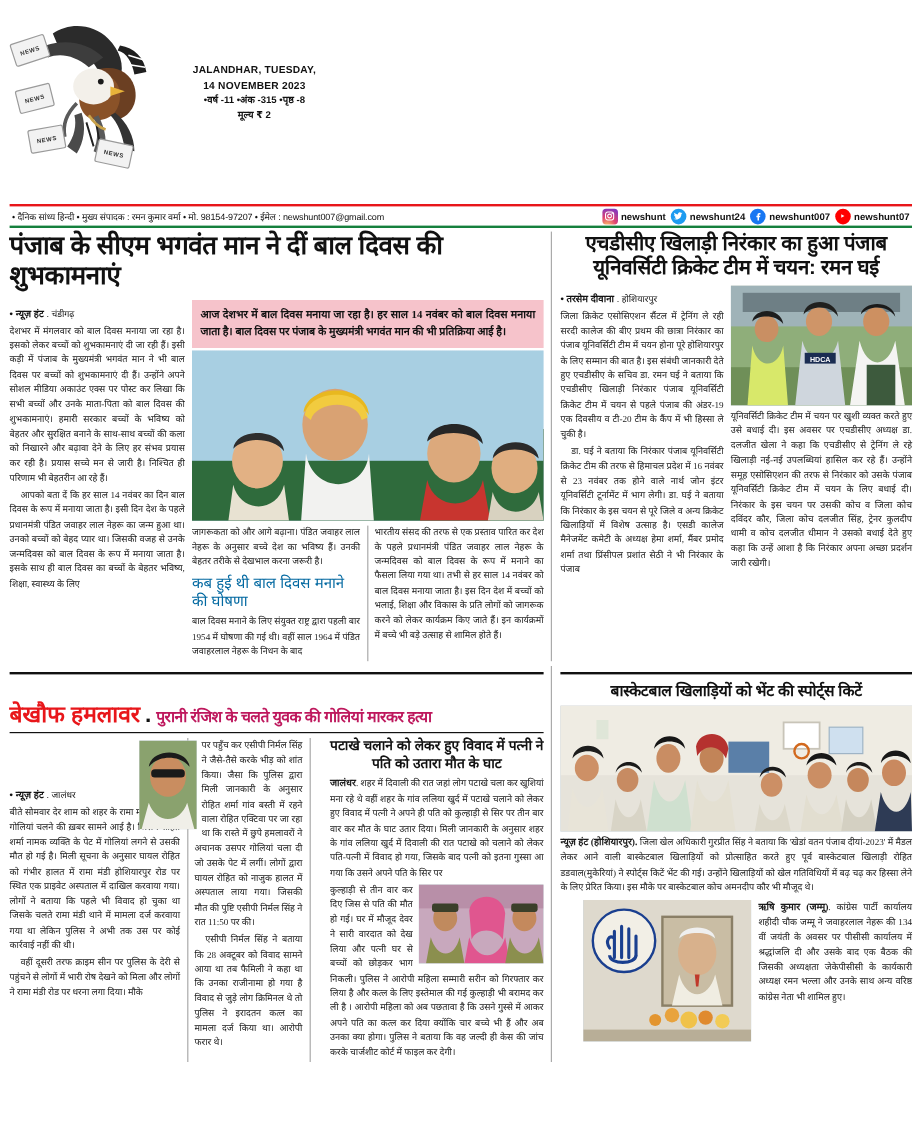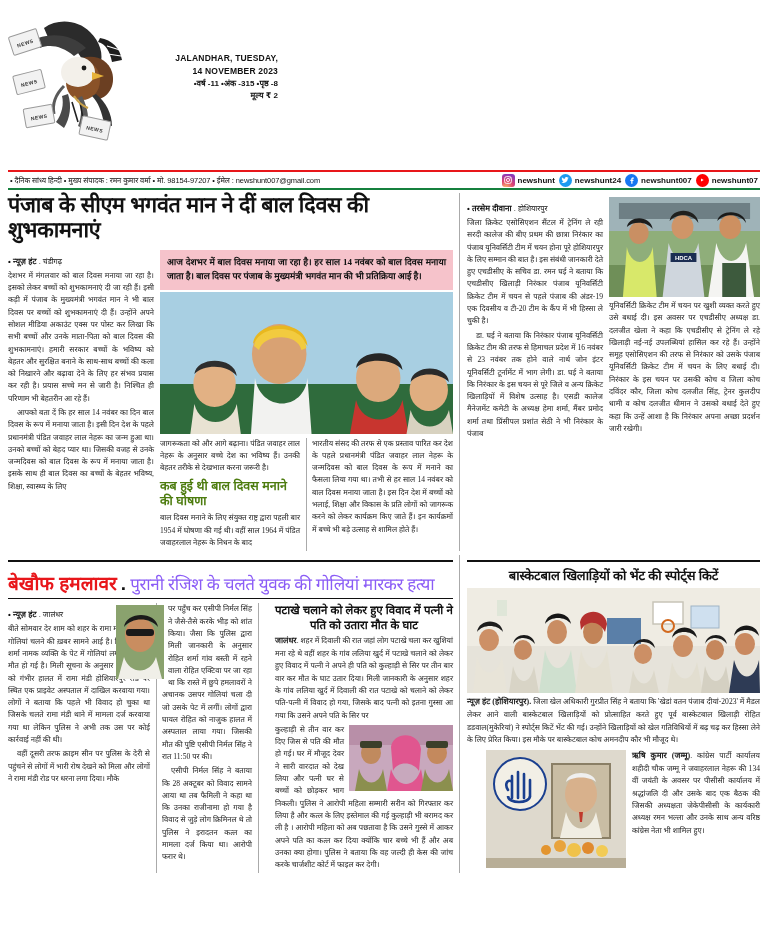--- a/index.html
+++ b/index.html
@@ -36,21 +36,21 @@
     font-size: 92px; line-height: .95; font-weight: bold; color: #e8161a;
     letter-spacing: -1px; margin-top: -4px;
     font-family: "Liberation Sans", "DejaVu Sans", sans-serif;
     text-shadow: 1px 1px 0 #c00d10;
   }
   .tagline {
     font-size: 16px; font-weight: bold; color: #111; margin-top: -2px;
     letter-spacing: 1px; padding-right: 40px; text-align: right;
   }
   .dateline-box {
-    width: 132px; flex: none; text-align: right; padding-top: 52px;
+    width: 132px; flex: none; text-align: center; padding-top: 52px;
     font-size: 8.5px; line-height: 1.5; color: #111; font-weight: bold;
   }
   .dateline-box .d-city { font-size: 8.5px; letter-spacing: .2px; }
   .dateline-box .d-meta { font-size: 8px; }
 
   
   .contactbar {
     border-top: 2px solid #e8161a; border-bottom: 2px solid #15803d;
     height: 20px; display: flex; align-items: center; margin-top: 2px;
     font-size: 7.5px; color: #111; padding: 0 2px; gap: 0;
@@ -90,36 +90,36 @@
   .body-text p { margin-bottom: 2px; text-indent: 9px; }
   .body-text p:first-child { text-indent: 0; }
 
   .lead-box {
     background: #f6c3cb; padding: 6px 7px; font-size: 9px; line-height: 1.55;
     color: #111; font-weight: bold; text-align: justify;
     font-family: "Liberation Serif", "DejaVu Serif", serif;
   }
 
   .subhead {
-    font-size: 12.5px; font-weight: bold; color: #4d7c0f; line-height: 1.2;
+    font-size: 12.5px; font-weight: normal; color: #0369a1; line-height: 1.2;
     margin: 5px 0 3px;
   }
 
   
   .photo { position: relative; overflow: hidden; background: #c8d2d8; }
 
   
   .banner-rule { border-top: 2px solid #111; margin: 5px 0 0; }
   .banner-head {
-    display: flex; align-items: baseline; gap: 4px; padding: 8px 0 2px;
+    display: flex; align-items: baseline; gap: 4px; padding: 20px 0 2px;
     border-bottom: 1px solid #111; margin-bottom: 4px;
   }
   .banner-kicker { color: #e8161a; font-weight: bold; font-size: 19px; white-space: nowrap; }
   .banner-dot { color:#111; font-weight:bold; font-size:19px; }
-  .banner-title { color: #8b5cf6; font-weight: normal; font-size: 17px; letter-spacing: -.4px; }
+  .banner-title { color: #be185d; font-weight: bold; font-size: 13px; letter-spacing: -.4px; }
 
   .sub-centered {
     font-size: 11.5px; font-weight: bold; text-align: center; line-height: 1.25; color: #111;
     margin-bottom: 3px;
   }
   .place-lead { font-weight: bold; font-size: 8px; }
 
   
   .sec-head-plain {
     font-size: 13px; font-weight: bold; text-align: center; color: #111;
@@ -278,20 +278,21 @@
               <div class="body-text">
                 <p>भारतीय संसद की तरफ से एक प्रस्ताव पारित कर देश के पहले प्रधानमंत्री पंडित जवाहर लाल नेहरू के जन्मदिवस को बाल दिवस के रूप में मनाने का फैसला लिया गया था। तभी से हर साल 14 नवंबर को बाल दिवस मनाया जाता है। इस दिन देश में बच्चों को भलाई, शिक्षा और विकास के प्रति लोगों को जागरूक करने को लेकर कार्यक्रम किए जाते हैं। इन कार्यक्रमों में बच्चे भी बड़े उत्साह से शामिल होते हैं।</p>
               </div>
             </div>
           </div>
         </div>
       </div>
     </div>
 
     <div class="col-right">
+      <div class="hl-right">एचडीसीए खिलाड़ी निरंकार का हुआ पंजाब यूनिवर्सिटी क्रिकेट टीम में चयन: रमन घई</div>
 
       <div style="display:flex; gap:6px; margin-top:4px;">
         <div style="width:136px;">
           <div class="byline">
             <span class="bl-name">• तरसेम दीवाना</span>
             <span class="bl-place">. होशियारपुर</span>
           </div>
           <div class="body-text">
             <p>जिला क्रिकेट एसोसिएशन सैंटल में ट्रेनिंग ले रही सरदी कालेज की बीए प्रथम की छात्रा निरंकार का पंजाब यूनिवर्सिटी टीम में चयन होना पूरे होशियारपुर के लिए सम्मान की बात है। इस संबंधी जानकारी देते हुए एचडीसीए के सचिव डा. रमन घई ने बताया कि एचडीसीए खिलाड़ी निरंकार पंजाब यूनिवर्सिटी क्रिकेट टीम में चयन से पहले पंजाब की अंडर-19 एक दिवसीय व टी-20 टीम के कैंप में भी हिस्सा ले चुकी है।</p>
             <p>डा. घई ने बताया कि निरंकार पंजाब यूनिवर्सिटी क्रिकेट टीम की तरफ से हिमाचल प्रदेश में 16 नवंबर से 23 नवंबर तक होने वाले नार्थ जोन इंटर यूनिवर्सिटी टूर्नामेंट में भाग लेगी। डा. घई ने बताया कि निरंकार के इस चयन से पूरे जिले व अन्य क्रिकेट खिलाड़ियों में विशेष उत्साह है। एसडी कालेज मैनेजमेंट कमेटी के अध्यक्ष हेमा शर्मा, मैंबर प्रमोद शर्मा तथा प्रिंसीपल प्रशांत सेठी ने भी निरंकार के पंजाब</p>
@@ -334,21 +335,21 @@
     <div style="width:452px; padding-right:6px; border-right:1px solid #aaa;">
       <div class="banner-rule"></div>
       <div class="banner-head">
         <span class="banner-kicker">बेखौफ हमलावर</span>
         <span class="banner-dot">.</span>
         <span class="banner-title">पुरानी रंजिश के चलते युवक की गोलियां मारकर हत्या</span>
       </div>
 
       <div class="bottom-cols">
 
-        <div class="bcol" style="width:142px;">
+        <div class="bcol" style="width:142px;margin-top:36px;">
           <div class="byline">
             <span class="bl-name">• न्यूज़ हंट</span>
             <span class="bl-place">. जालंधर</span>
           </div>
           <div class="body-text">
             <p>बीते सोमवार देर शाम को शहर के रामा मंडी इलाके से गोलियां चलने की ख़बर सामने आई है। जिसमें रोहित शर्मा नामक व्यक्ति के पेट में गोलियां लगने से उसकी मौत हो गई है। मिली सूचना के अनुसार घायल रोहित को गंभीर हालत में रामा मंडी होशियारपुर रोड पर स्थित एक प्राइवेट अस्पताल में दाखिल करवाया गया। लोगों ने बताया कि पहले भी विवाद हो चुका था जिसके चलते रामा मंडी थाने में मामला दर्ज करवाया गया था लेकिन पुलिस ने अभी तक उस पर कोई कार्रवाई नहीं की थी।</p>
             <p>वहीं दूसरी तरफ क्राइम सीन पर पुलिस के देरी से पहुंचने से लोगों में भारी रोष देखने को मिला और लोगों ने रामा मंडी रोड पर धरना लगा दिया। मौके</p>
           </div>
         </div>
 

